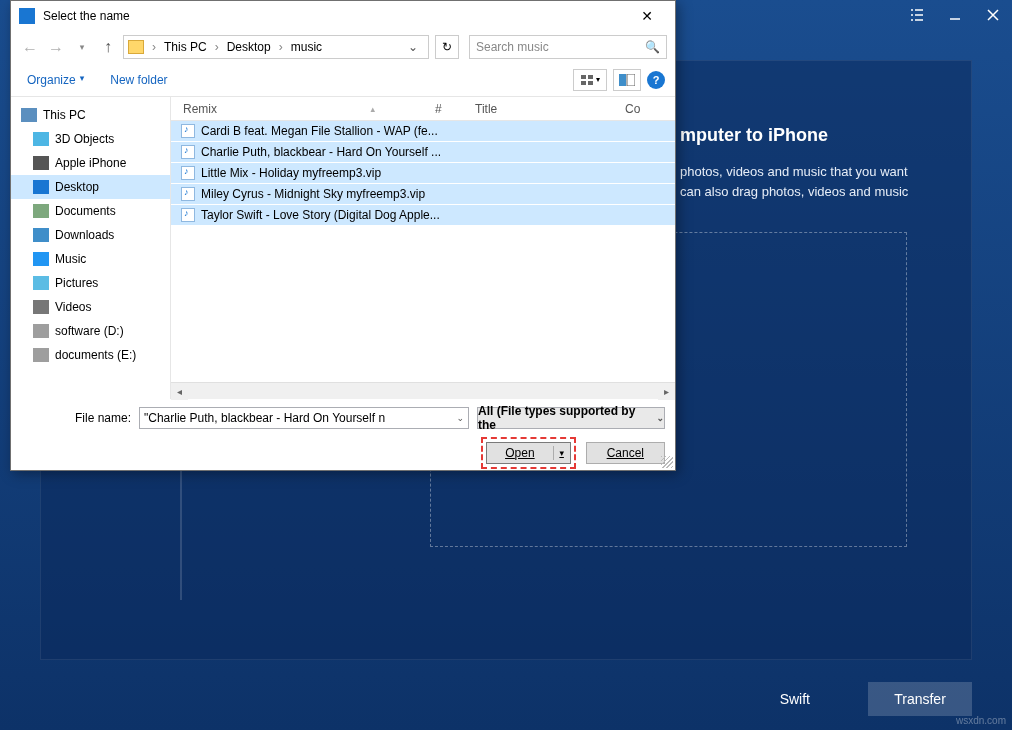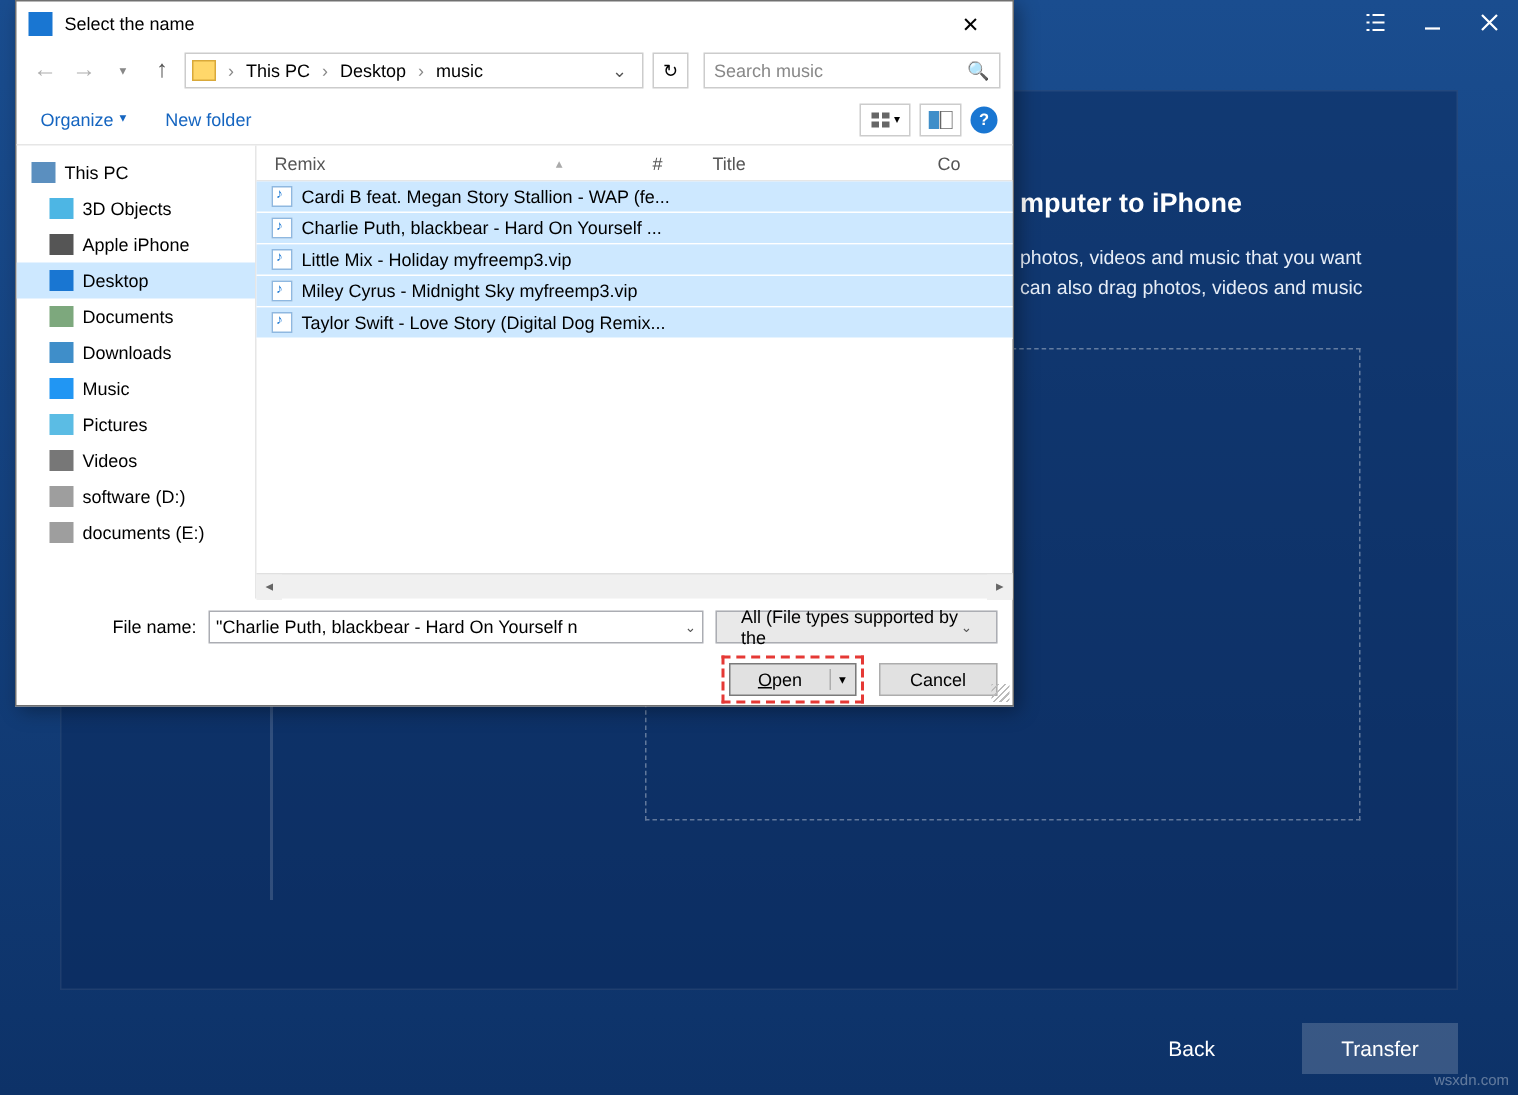--- a/index.html
+++ b/index.html
@@ -71,22 +71,22 @@
 .file-icon { width: 14px; height: 14px; background: #fff; border: 1px solid #8fb8e0; position: relative; }
 .file-icon::after { content: "♪"; position: absolute; font-size: 9px; color: #1976d2; left: 2px; top: -1px; }
 .fl-scroll { height: 17px; background: #f0f0f0; border-top: 1px solid #e0e0e0; display:flex; align-items:center; }
 .fl-scroll .sarrow { width:17px; height:17px; display:flex; align-items:center; justify-content:center; background:#f0f0f0; color:#666; font-size:10px;}
 .fl-scroll .strack { flex:1; }
 
 .dlg-bottom { padding: 8px 10px 10px 10px; }
 .filename-row { display: flex; align-items: center; gap: 8px; font-size: 12px; margin-bottom: 8px; }
 .filename-lbl { width: 110px; text-align: right; }
 .filename-input { flex: 1; height: 22px; border: 1px solid #abadb3; padding: 0 4px; font-size: 12px; display:flex; align-items:center; justify-content:space-between;}
-.filter-combo { width: 188px; height: 22px; border: 1px solid #abadb3; padding: 0 16px; font-size: 12px; background: #e9e9e9; display:flex; align-items:center; }
-.btn-row { display: flex; justify-content: flex-end; gap: 10px; align-items: center; }
+.filter-combo { width: 188px; height: 22px; border: 1px solid #abadb3; padding: 0 0; font-size: 12px; background: #e9e9e9; display:flex; align-items:center; font-weight:bold;}
+.btn-row { display: flex; justify-content: flex-end; gap: 10px; align-items: center; text-decoration: underline; }
 .open-wrap { border: 2px dashed #e53935; padding: 3px; }
 .btn { height: 22px; border: 1px solid #adadad; background: #e1e1e1; font-size: 12px; padding: 0 20px; cursor: pointer; }
 .btn-open { display: flex; align-items: center; background: #e1e1e1; border: 1px solid #7a7a7a; height: 22px; }
 .btn-open .lbl { padding: 0 18px; border-right: 1px solid #adadad; font-size:12px; text-decoration: underline; text-decoration-color: transparent;}
 .btn-open .lbl::first-letter { text-decoration: underline; }
 .btn-open .dd { width: 16px; text-align: center; font-size: 9px; }
 .resize-grip { position:absolute; bottom:2px; right:2px; width:12px; height:12px; background: repeating-linear-gradient(135deg, #bbb, #bbb 1px, transparent 1px, transparent 3px);}
 </style>
 </head>
 <body>
@@ -111,21 +111,21 @@
   </div>
   <div class="main-content"></div>
   <div class="left-rail"></div>
   <div class="main-heading">mputer to iPhone</div>
   <div class="main-desc">
     <span>photos, videos and music that you want</span><br>
     <span>can also drag photos, videos and music</span>
   </div>
   <div class="dropzone"></div>
   <div class="footer-btns">
-    <span class="footer-back">Back</span>
+    <span class="footer-back">Swift</span>
     <button class="footer-transfer">Transfer</button>
   </div>
   <div class="watermark">wsxdn.com</div>
 </div>
 
 <div class="dialog">
   <div class="dlg-titlebar">
     <div class="dlg-icon"></div>
     <div class="dlg-title">Select the name</div>
     <div class="dlg-close">✕</div>
@@ -232,37 +232,37 @@
             <span>Remix</span>
             <span style="color:#aaa;font-size:9px;padding-right:60px">▴</span>
           </div>
         <div class="col-num">#</div>
         <div class="col-title">Title</div>
         <div class="col-co">Co</div>
       </div>
       <div class="fl-rows" id="rows">
           <div class="fl-row">
             <div class="file-icon"></div>
-            <span>Cardi B feat. Megan Story Stallion - WAP (fe...</span>
+            <span>Cardi B feat. Megan File Stallion - WAP (fe...</span>
           </div>
           <div class="fl-row">
             <div class="file-icon"></div>
             <span>Charlie Puth, blackbear - Hard On Yourself ...</span>
           </div>
           <div class="fl-row">
             <div class="file-icon"></div>
             <span>Little Mix - Holiday myfreemp3.vip</span>
           </div>
           <div class="fl-row">
             <div class="file-icon"></div>
             <span>Miley Cyrus - Midnight Sky myfreemp3.vip</span>
           </div>
           <div class="fl-row">
             <div class="file-icon"></div>
-            <span>Taylor Swift - Love Story (Digital Dog Remix...</span>
+            <span>Taylor Swift - Love Story (Digital Dog Apple...</span>
           </div>
         </div>
       <div class="fl-scroll">
         <div class="sarrow">◂</div>
         <div class="strack"></div>
         <div class="sarrow">▸</div>
       </div>
     </div>
   </div>
 

